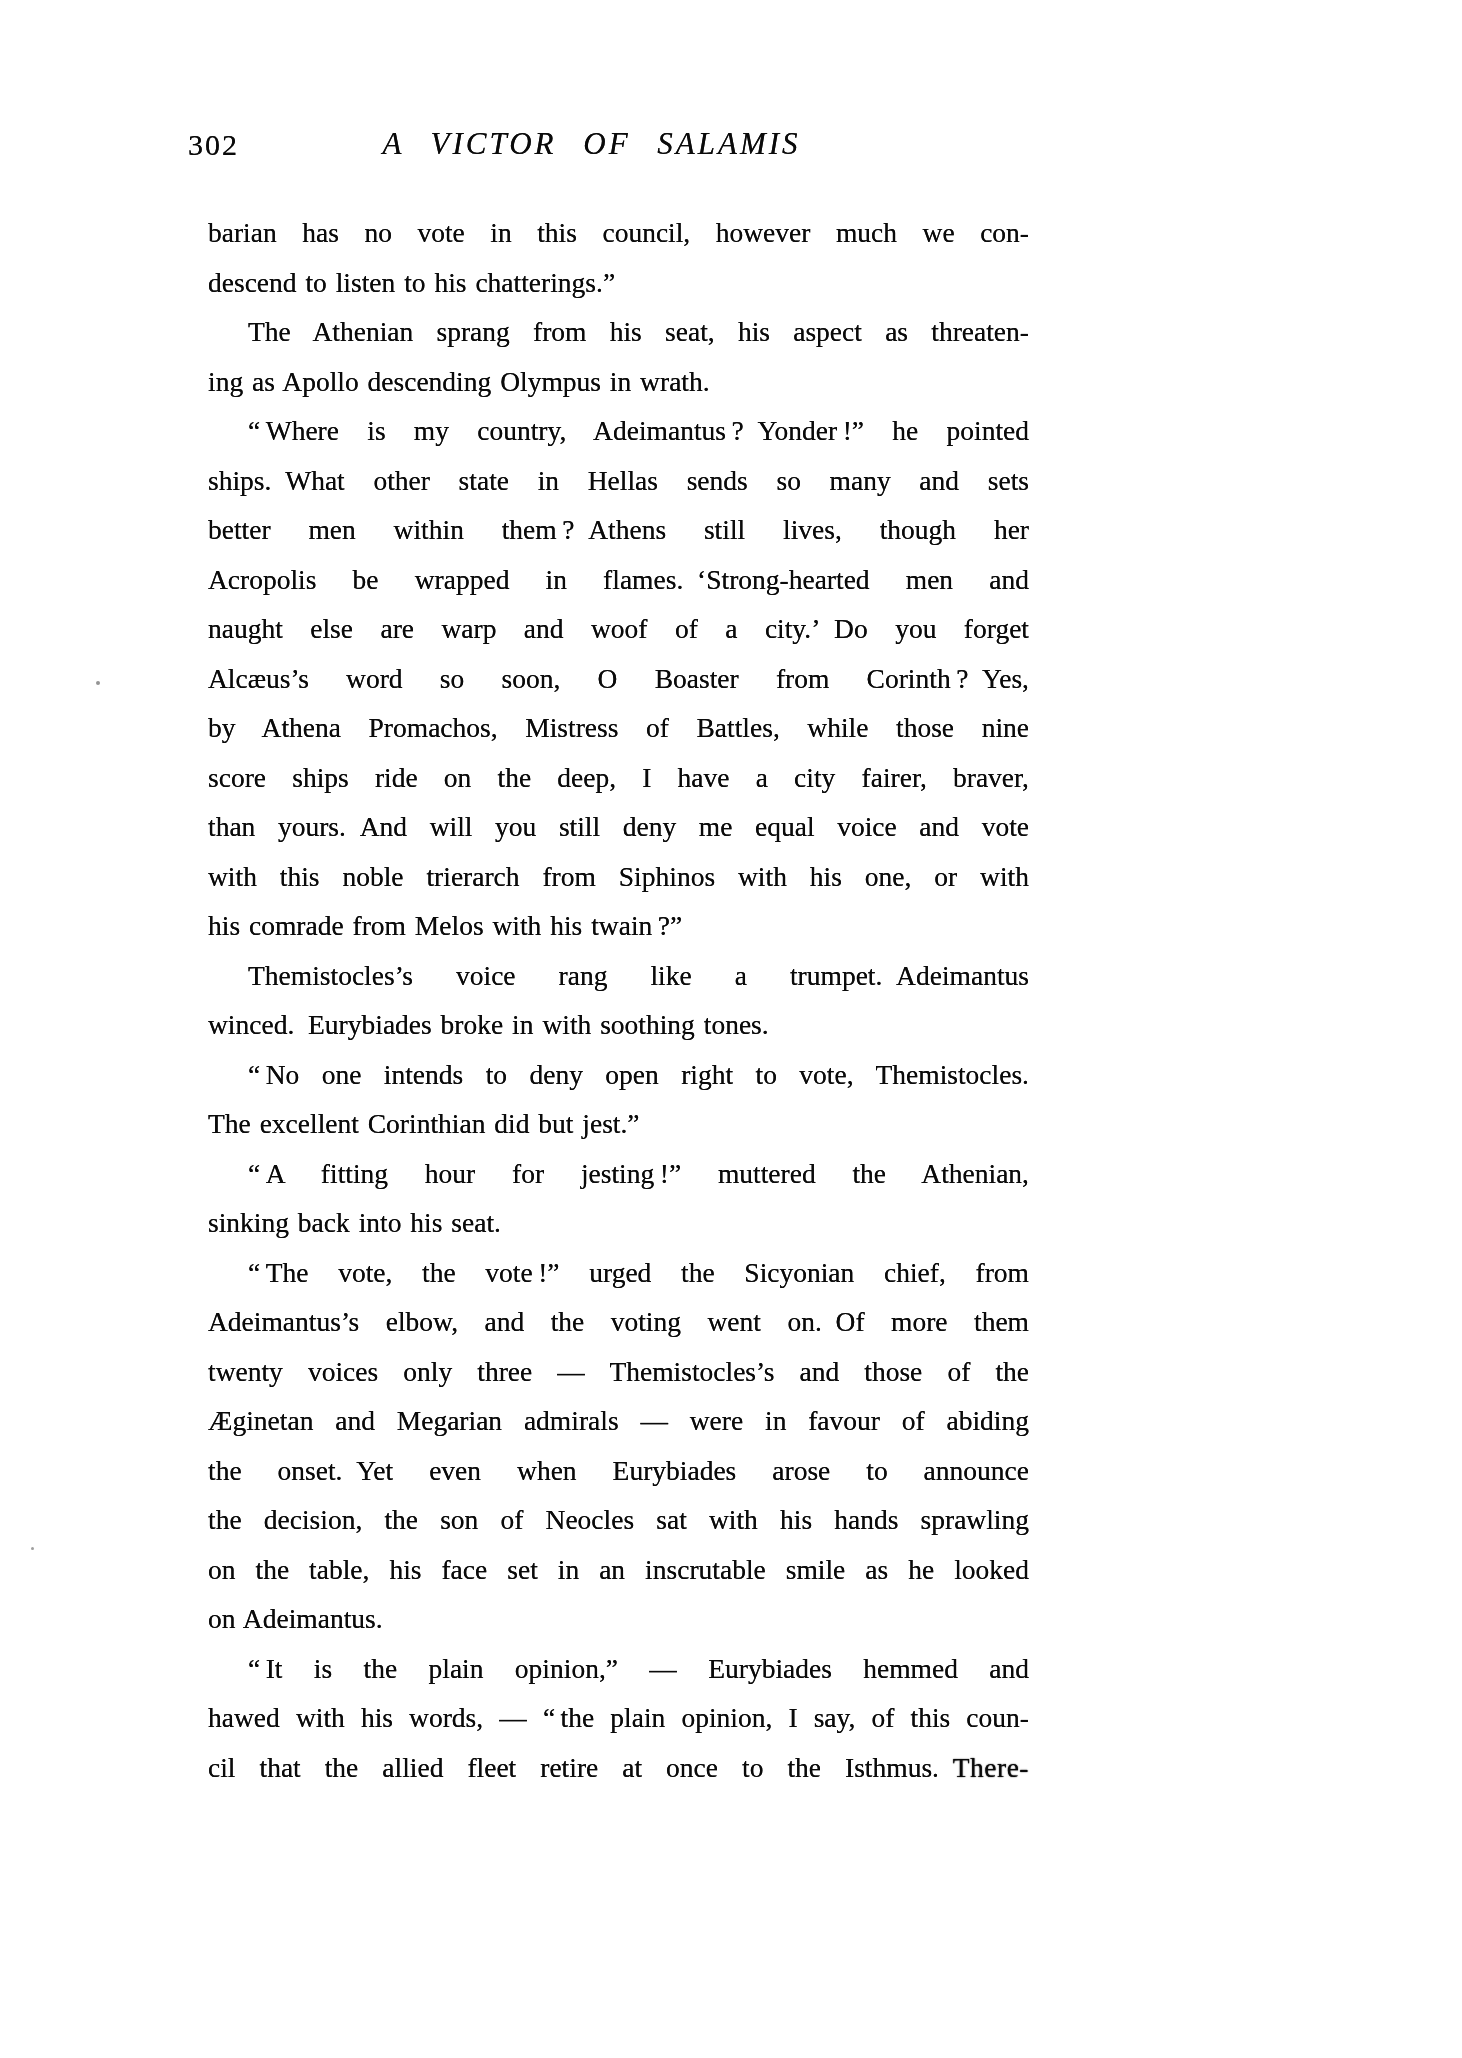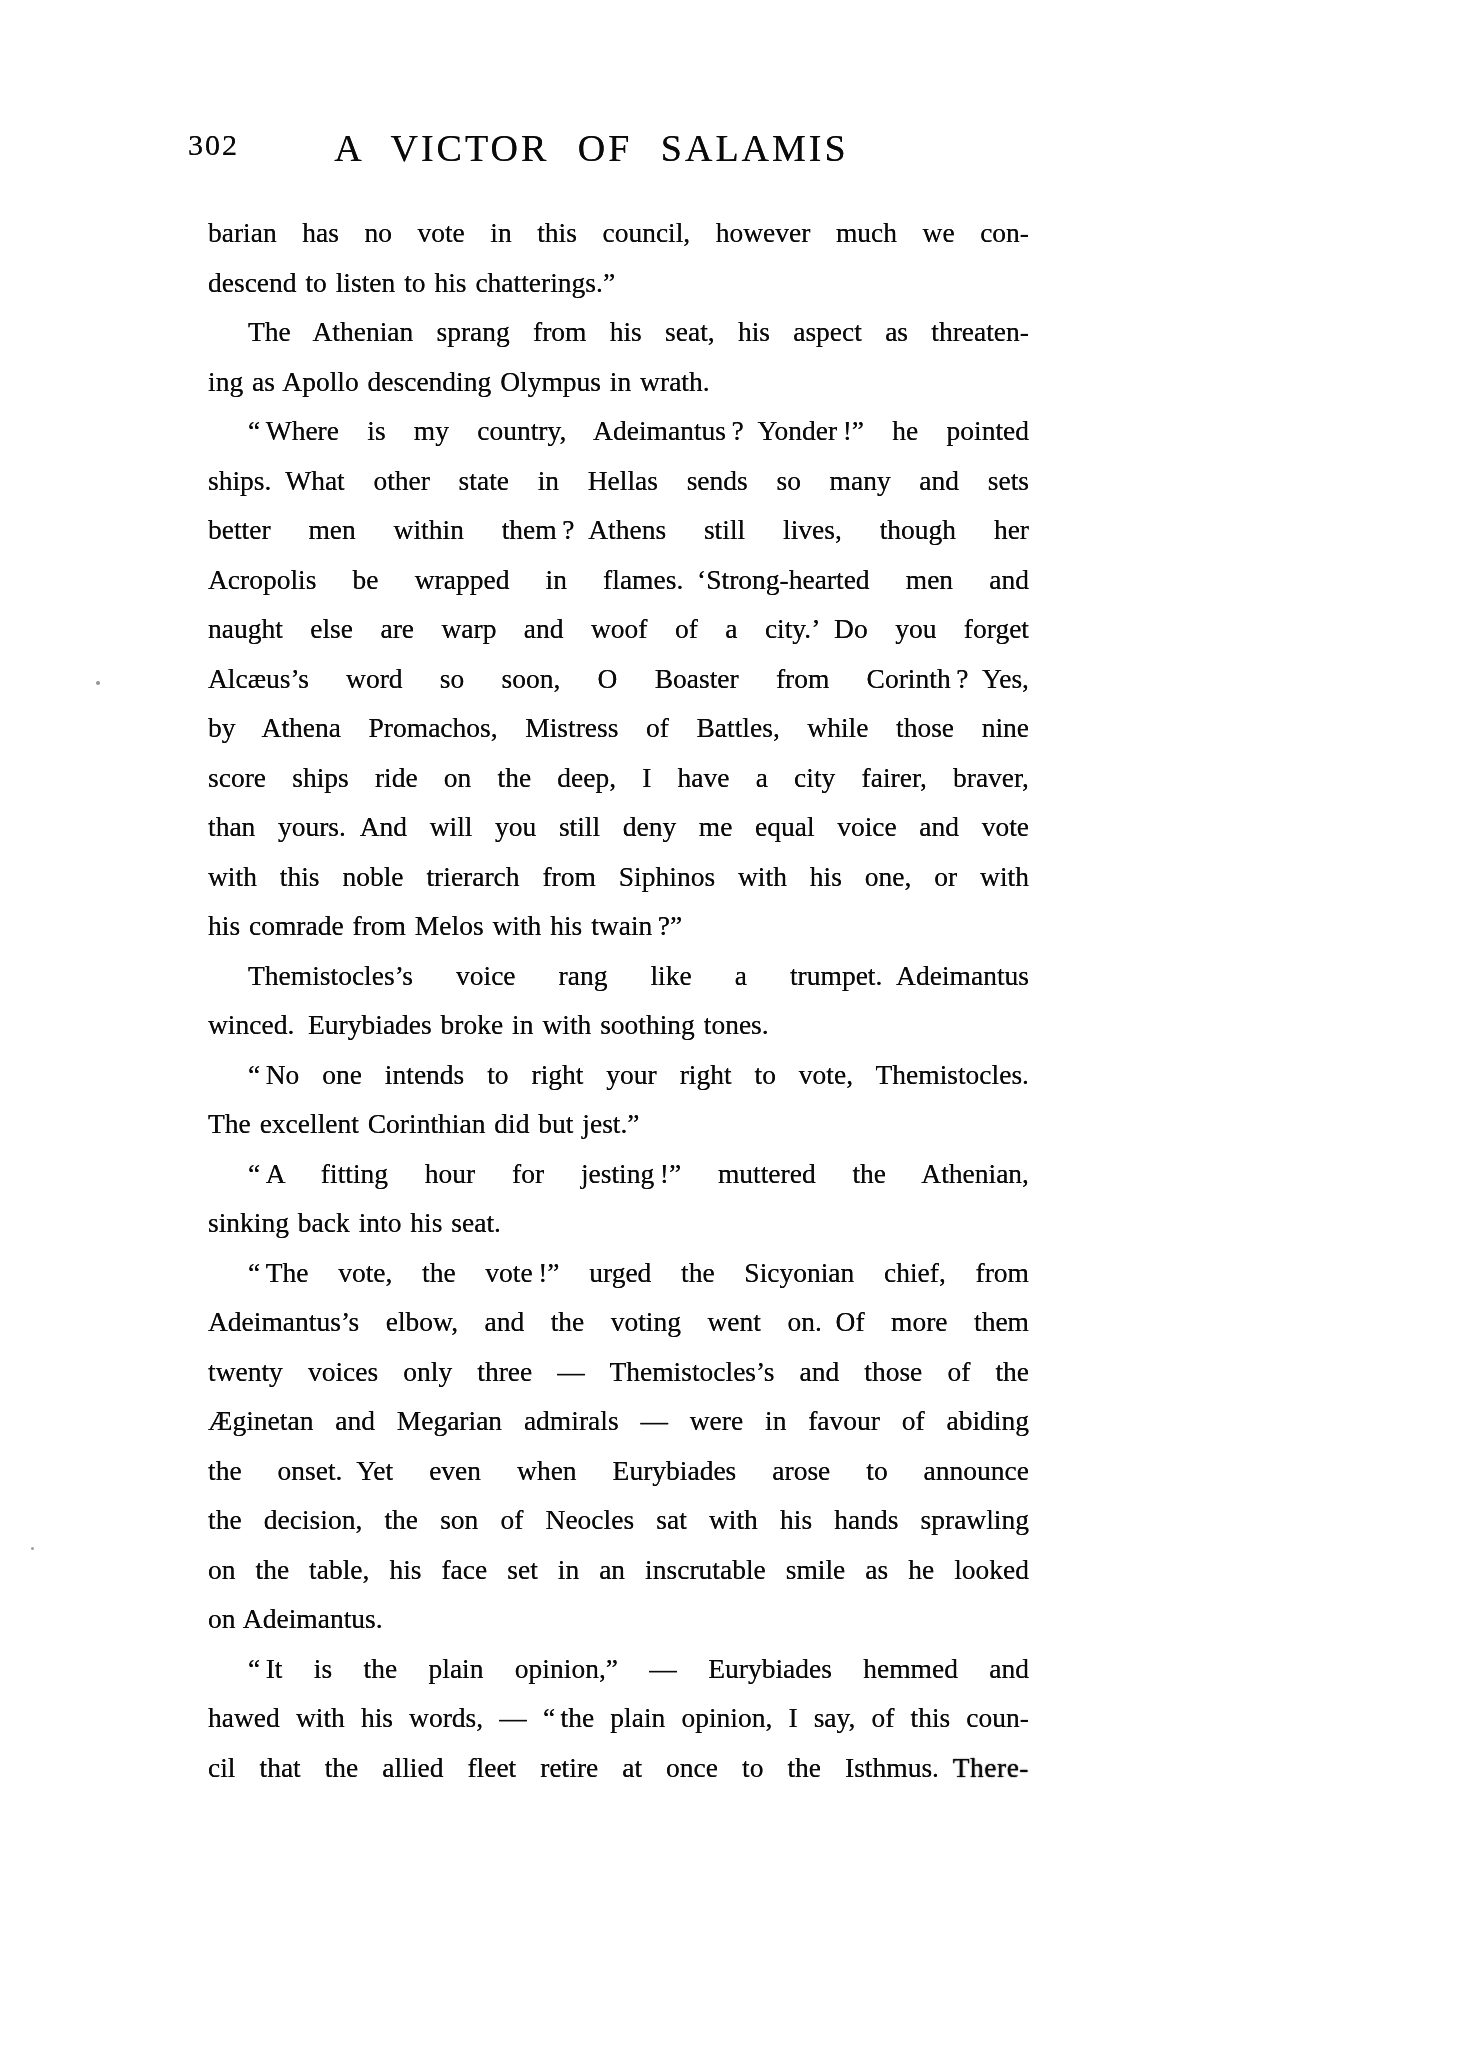--- a/index.html
+++ b/index.html
@@ -30,24 +30,25 @@
     top: 2px;
     font-size: 30px;
     letter-spacing: 2px;
   }
   .running-title {
     position: absolute;
     left: 0;
     right: 24px;
     top: 0;
     text-align: center;
-    font-size: 38px;
+    font-size: 31px;
     letter-spacing: 3px;
     word-spacing: 16px;
     white-space: nowrap;
+    font-style: italic;
   }
   .text-block {
     position: absolute;
     left: 178px;
     top: 208px;
     width: 851px;
   }
   .line {
     height: 49.5px;
     line-height: 49.5px;
@@ -102,21 +103,21 @@
       <div class="line"><span>Acropolis be wrapped in flames. ‘Strong-hearted men and</span></div>
       <div class="line"><span>naught else are warp and woof of a city.’ Do you forget</span></div>
       <div class="line"><span>Alcæus’s word so soon, O Boaster from Corinth ? Yes,</span></div>
       <div class="line"><span>by Athena Promachos, Mistress of Battles, while those nine</span></div>
       <div class="line"><span>score ships ride on the deep, I have a city fairer, braver,</span></div>
       <div class="line"><span>than yours. And will you still deny me equal voice and vote</span></div>
       <div class="line"><span>with this noble trierarch from Siphinos with his one, or with</span></div>
       <div class="line flush"><span>his comrade from Melos with his twain ?”</span></div>
       <div class="line indent"><span>Themistocles’s voice rang like a trumpet. Adeimantus</span></div>
       <div class="line flush"><span>winced. Eurybiades broke in with soothing tones.</span></div>
-      <div class="line indent"><span>“ No one intends to right your right to vote, Themistocles.</span></div>
+      <div class="line indent"><span>“ No one intends to deny open right to vote, Themistocles.</span></div>
       <div class="line flush"><span>The excellent Corinthian did but jest.”</span></div>
       <div class="line indent"><span>“ A fitting hour for jesting !” muttered the Athenian,</span></div>
       <div class="line flush"><span>sinking back into his seat.</span></div>
       <div class="line indent"><span>“ The vote, the vote !” urged the Sicyonian chief, from</span></div>
       <div class="line"><span>Adeimantus’s elbow, and the voting went on. Of more them</span></div>
       <div class="line"><span>twenty voices only three — Themistocles’s and those of the</span></div>
       <div class="line"><span>Æginetan and Megarian admirals — were in favour of abiding</span></div>
       <div class="line"><span>the onset. Yet even when Eurybiades arose to announce</span></div>
       <div class="line"><span>the decision, the son of Neocles sat with his hands sprawling</span></div>
       <div class="line"><span>on the table, his face set in an inscrutable smile as he looked</span></div>

